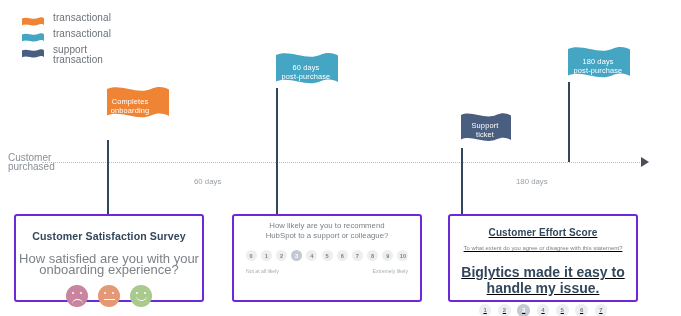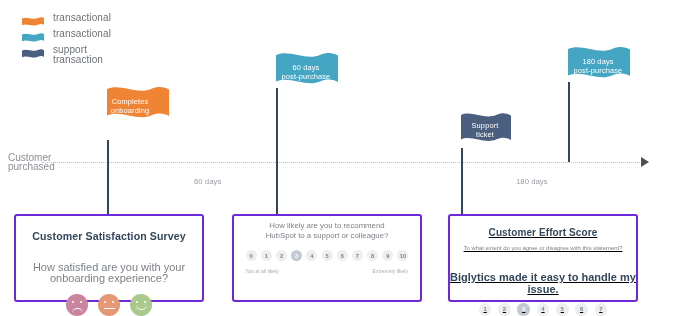--- a/index.html
+++ b/index.html
@@ -100,36 +100,36 @@
     top: 14.5px; height: 0; border-top: 1.6px solid #ffffff;
   }
   .face .mouth.smile {
     top: 11px; border-bottom: 1.6px solid #ffffff;
     border-radius: 0 0 50% 50% / 0 0 100% 100%;
   }
 
   
   #card1 { left: 14px; top: 214px; width: 190px; height: 88px; }
   #card1 .card-title { font-size: 10.6px; margin-top: 14px; }
-  #card1 .card-sub { font-size: 11px; line-height: 11.4px; margin-top: 20px; }
+  #card1 .card-sub { font-size: 13px; line-height: 11.4px; margin-top: 11px; }
   #card1 .faces { margin-top: 9px; }
 
   
   #card2 { left: 232px; top: 214px; width: 190px; height: 88px; }
   #card2 .card-title { font-size: 9.4px; margin-top: 14px; }
   #card2 .card-sub { font-size: 7.8px; line-height: 10.2px; margin-top: 5px; }
   #card2 .scale { margin-top: 9px; }
   #card2 .dot { width: 11px; height: 11px; margin: 0 2.1px; }
   #card2 .anchors { font-size: 5.1px; margin: 7px 12px 0 12px; }
 
   
   #card3 { left: 448px; top: 214px; width: 190px; height: 88px; text-decoration: underline; }
   #card3 .card-title { font-size: 10px; margin-top: 11px; }
   #card3 .card-sub { font-size: 5.9px; margin-top: 7px; }
-  #card3 .card-statement { font-size: 11px; margin-top: 20px; }
+  #card3 .card-statement { font-size: 14px; margin-top: 13px; }
   #card3 .scale { margin-top: 8px; }
   #card3 .dot { width: 12.5px; height: 12.5px; margin: 0 3.4px; font-size: 6px; }
   #card3 .anchors { font-size: 4.9px; margin: 7px 14px 0 14px; }
 </style>
 </head>
 <body>
 
 <div id="stage">
 
   <div id="legend">

